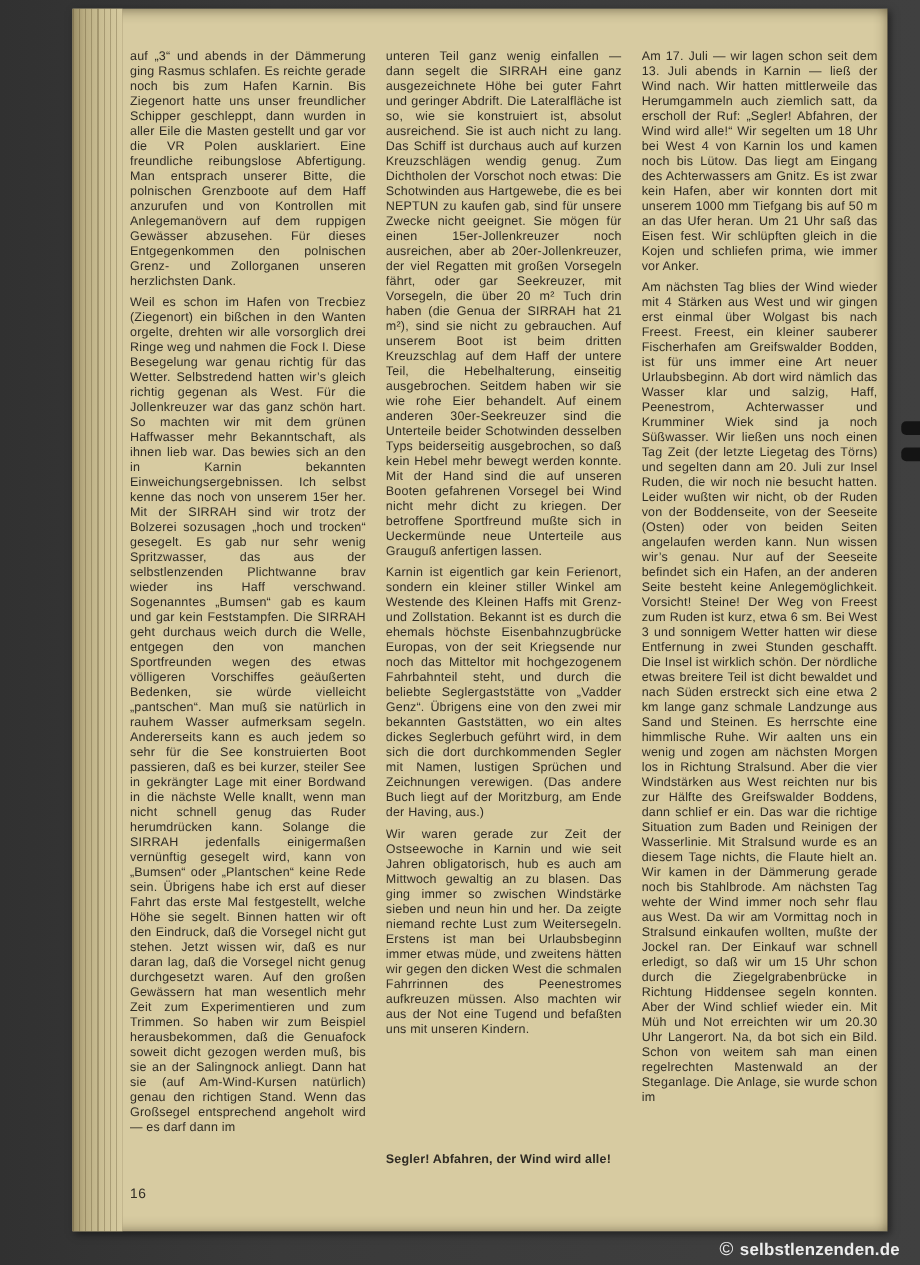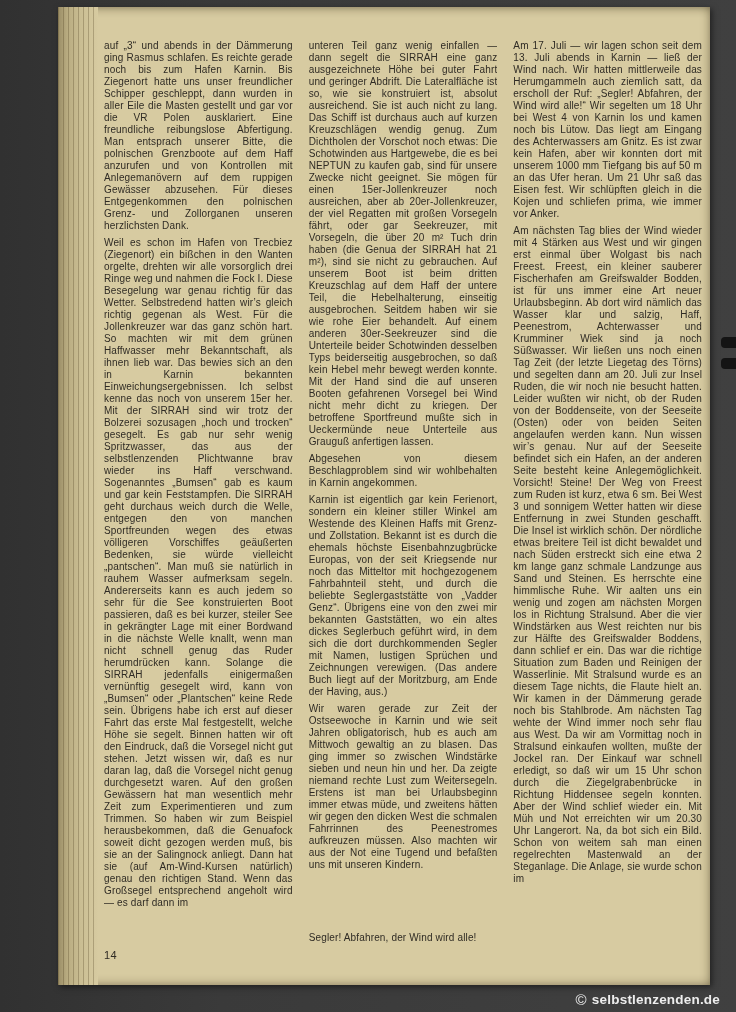--- a/index.html
+++ b/index.html
@@ -34,21 +34,21 @@
     position:absolute;left:46px;right:8px;top:33px;height:906px;
     display:flex;gap:16px;overflow:hidden;
   }
   .col{
     flex:1;display:flex;flex-direction:column;
     color:var(--ink);
     font-size:10px;line-height:12px;letter-spacing:.15px;
     text-align:justify;hyphens:auto;overflow:hidden;
   }
   .col p{margin:0 0 5px;}
-  .col p.bold{font-weight:normal;margin-top:auto;margin-bottom:2px;}
+  .col p.bold{font-weight:bold;margin-top:auto;margin-bottom:12px;}
   .page-number{
     position:absolute;left:46px;bottom:24px;
     color:var(--ink);font-size:11px;letter-spacing:.5px;
   }
   .scan-mark{
     position:absolute;right:0;width:15px;height:11px;
     background:#141414;border-radius:4px 0 0 4px;
   }
   .scan-mark.m1{top:337px;}
   .scan-mark.m2{top:358px;}
@@ -66,31 +66,30 @@
 
 <div class="page">
   <div class="page-edge"></div>
   <div class="content">
     <div class="col">
         <p class="">auf „3“ und abends in der Dämmerung ging Rasmus schlafen. Es reichte gerade noch bis zum Hafen Karnin. Bis Ziegenort hatte uns unser freundlicher Schipper geschleppt, dann wurden in aller Eile die Masten gestellt und gar vor die VR Polen ausklariert. Eine freundliche reibungslose Abfertigung. Man entsprach unserer Bitte, die polnischen Grenzboote auf dem Haff anzurufen und von Kontrollen mit Anlegemanövern auf dem ruppigen Gewässer abzusehen. Für dieses Entgegenkommen den polnischen Grenz- und Zollorganen unseren herzlichsten Dank.</p>
         <p class="">Weil es schon im Hafen von Trecbiez (Ziegenort) ein bißchen in den Wanten orgelte, drehten wir alle vorsorglich drei Ringe weg und nahmen die Fock I. Diese Besegelung war genau richtig für das Wetter. Selbstredend hatten wir’s gleich richtig gegenan als West. Für die Jollenkreuzer war das ganz schön hart. So machten wir mit dem grünen Haffwasser mehr Bekanntschaft, als ihnen lieb war. Das bewies sich an den in Karnin bekannten Einweichungsergebnissen. Ich selbst kenne das noch von unserem 15er her. Mit der SIRRAH sind wir trotz der Bolzerei sozusagen „hoch und trocken“ gesegelt. Es gab nur sehr wenig Spritzwasser, das aus der selbstlenzenden Plichtwanne brav wieder ins Haff verschwand. Sogenanntes „Bumsen“ gab es kaum und gar kein Feststampfen. Die SIRRAH geht durchaus weich durch die Welle, entgegen den von manchen Sportfreunden wegen des etwas völligeren Vorschiffes geäußerten Bedenken, sie würde vielleicht „pantschen“. Man muß sie natürlich in rauhem Wasser aufmerksam segeln. Andererseits kann es auch jedem so sehr für die See konstruierten Boot passieren, daß es bei kurzer, steiler See in gekrängter Lage mit einer Bordwand in die nächste Welle knallt, wenn man nicht schnell genug das Ruder herumdrücken kann. Solange die SIRRAH jedenfalls einigermaßen vernünftig gesegelt wird, kann von „Bumsen“ oder „Plantschen“ keine Rede sein. Übrigens habe ich erst auf dieser Fahrt das erste Mal festgestellt, welche Höhe sie segelt. Binnen hatten wir oft den Eindruck, daß die Vorsegel nicht gut stehen. Jetzt wissen wir, daß es nur daran lag, daß die Vorsegel nicht genug durchgesetzt waren. Auf den großen Gewässern hat man wesentlich mehr Zeit zum Experimentieren und zum Trimmen. So haben wir zum Beispiel herausbekommen, daß die Genuafock soweit dicht gezogen werden muß, bis sie an der Salingnock anliegt. Dann hat sie (auf Am-Wind-Kursen natürlich) genau den richtigen Stand. Wenn das Großsegel entsprechend angeholt wird — es darf dann im</p>
       </div>
     <div class="col">
         <p class="">unteren Teil ganz wenig einfallen — dann segelt die SIRRAH eine ganz ausgezeichnete Höhe bei guter Fahrt und geringer Abdrift. Die Lateralfläche ist so, wie sie konstruiert ist, absolut ausreichend. Sie ist auch nicht zu lang. Das Schiff ist durchaus auch auf kurzen Kreuzschlägen wendig genug. Zum Dichtholen der Vorschot noch etwas: Die Schotwinden aus Hartgewebe, die es bei NEPTUN zu kaufen gab, sind für unsere Zwecke nicht geeignet. Sie mögen für einen 15er-Jollenkreuzer noch ausreichen, aber ab 20er-Jollenkreuzer, der viel Regatten mit großen Vorsegeln fährt, oder gar Seekreuzer, mit Vorsegeln, die über 20 m² Tuch drin haben (die Genua der SIRRAH hat 21 m²), sind sie nicht zu gebrauchen. Auf unserem Boot ist beim dritten Kreuzschlag auf dem Haff der untere Teil, die Hebelhalterung, einseitig ausgebrochen. Seitdem haben wir sie wie rohe Eier behandelt. Auf einem anderen 30er-Seekreuzer sind die Unterteile beider Schotwinden desselben Typs beiderseitig ausgebrochen, so daß kein Hebel mehr bewegt werden konnte. Mit der Hand sind die auf unseren Booten gefahrenen Vorsegel bei Wind nicht mehr dicht zu kriegen. Der betroffene Sportfreund mußte sich in Ueckermünde neue Unterteile aus Grauguß anfertigen lassen.</p>
-        <p class="">Abgesehen von diesem Beschlagproblem sind wir wohlbehalten in Karnin angekommen.</p>
         <p class="">Karnin ist eigentlich gar kein Ferienort, sondern ein kleiner stiller Winkel am Westende des Kleinen Haffs mit Grenz- und Zollstation. Bekannt ist es durch die ehemals höchste Eisenbahnzugbrücke Europas, von der seit Kriegsende nur noch das Mitteltor mit hochgezogenem Fahrbahnteil steht, und durch die beliebte Seglergaststätte von „Vadder Genz“. Übrigens eine von den zwei mir bekannten Gaststätten, wo ein altes dickes Seglerbuch geführt wird, in dem sich die dort durchkommenden Segler mit Namen, lustigen Sprüchen und Zeichnungen verewigen. (Das andere Buch liegt auf der Moritzburg, am Ende der Having, aus.)</p>
         <p class="">Wir waren gerade zur Zeit der Ostseewoche in Karnin und wie seit Jahren obligatorisch, hub es auch am Mittwoch gewaltig an zu blasen. Das ging immer so zwischen Windstärke sieben und neun hin und her. Da zeigte niemand rechte Lust zum Weitersegeln. Erstens ist man bei Urlaubsbeginn immer etwas müde, und zweitens hätten wir gegen den dicken West die schmalen Fahrrinnen des Peenestromes aufkreuzen müssen. Also machten wir aus der Not eine Tugend und befaßten uns mit unseren Kindern.</p>
         <p class="bold">Segler! Abfahren, der Wind wird alle!</p>
       </div>
     <div class="col">
         <p class="">Am 17. Juli — wir lagen schon seit dem 13. Juli abends in Karnin — ließ der Wind nach. Wir hatten mittlerweile das Herumgammeln auch ziemlich satt, da erscholl der Ruf: „Segler! Abfahren, der Wind wird alle!“ Wir segelten um 18 Uhr bei West 4 von Karnin los und kamen noch bis Lütow. Das liegt am Eingang des Achterwassers am Gnitz. Es ist zwar kein Hafen, aber wir konnten dort mit unserem 1000 mm Tiefgang bis auf 50 m an das Ufer heran. Um 21 Uhr saß das Eisen fest. Wir schlüpften gleich in die Kojen und schliefen prima, wie immer vor Anker.</p>
         <p class="">Am nächsten Tag blies der Wind wieder mit 4 Stärken aus West und wir gingen erst einmal über Wolgast bis nach Freest. Freest, ein kleiner sauberer Fischerhafen am Greifswalder Bodden, ist für uns immer eine Art neuer Urlaubsbeginn. Ab dort wird nämlich das Wasser klar und salzig, Haff, Peenestrom, Achterwasser und Krumminer Wiek sind ja noch Süßwasser. Wir ließen uns noch einen Tag Zeit (der letzte Liegetag des Törns) und segelten dann am 20. Juli zur Insel Ruden, die wir noch nie besucht hatten. Leider wußten wir nicht, ob der Ruden von der Boddenseite, von der Seeseite (Osten) oder von beiden Seiten angelaufen werden kann. Nun wissen wir’s genau. Nur auf der Seeseite befindet sich ein Hafen, an der anderen Seite besteht keine Anlegemöglichkeit. Vorsicht! Steine! Der Weg von Freest zum Ruden ist kurz, etwa 6 sm. Bei West 3 und sonnigem Wetter hatten wir diese Entfernung in zwei Stunden geschafft. Die Insel ist wirklich schön. Der nördliche etwas breitere Teil ist dicht bewaldet und nach Süden erstreckt sich eine etwa 2 km lange ganz schmale Landzunge aus Sand und Steinen. Es herrschte eine himmlische Ruhe. Wir aalten uns ein wenig und zogen am nächsten Morgen los in Richtung Stralsund. Aber die vier Windstärken aus West reichten nur bis zur Hälfte des Greifswalder Boddens, dann schlief er ein. Das war die richtige Situation zum Baden und Reinigen der Wasserlinie. Mit Stralsund wurde es an diesem Tage nichts, die Flaute hielt an. Wir kamen in der Dämmerung gerade noch bis Stahlbrode. Am nächsten Tag wehte der Wind immer noch sehr flau aus West. Da wir am Vormittag noch in Stralsund einkaufen wollten, mußte der Jockel ran. Der Einkauf war schnell erledigt, so daß wir um 15 Uhr schon durch die Ziegelgrabenbrücke in Richtung Hiddensee segeln konnten. Aber der Wind schlief wieder ein. Mit Müh und Not erreichten wir um 20.30 Uhr Langerort. Na, da bot sich ein Bild. Schon von weitem sah man einen regelrechten Mastenwald an der Steganlage. Die Anlage, sie wurde schon im</p>
       </div>
   </div>
-  <div class="page-number">14</div>
+  <div class="page-number">16</div>
 </div>
 
 <div class="scan-mark m1"></div>
 <div class="scan-mark m2"></div>
 
 <div class="watermark">
   <span class="wm-icon">©</span>
   <span>selbstlenzenden.de</span>
 </div>
 

